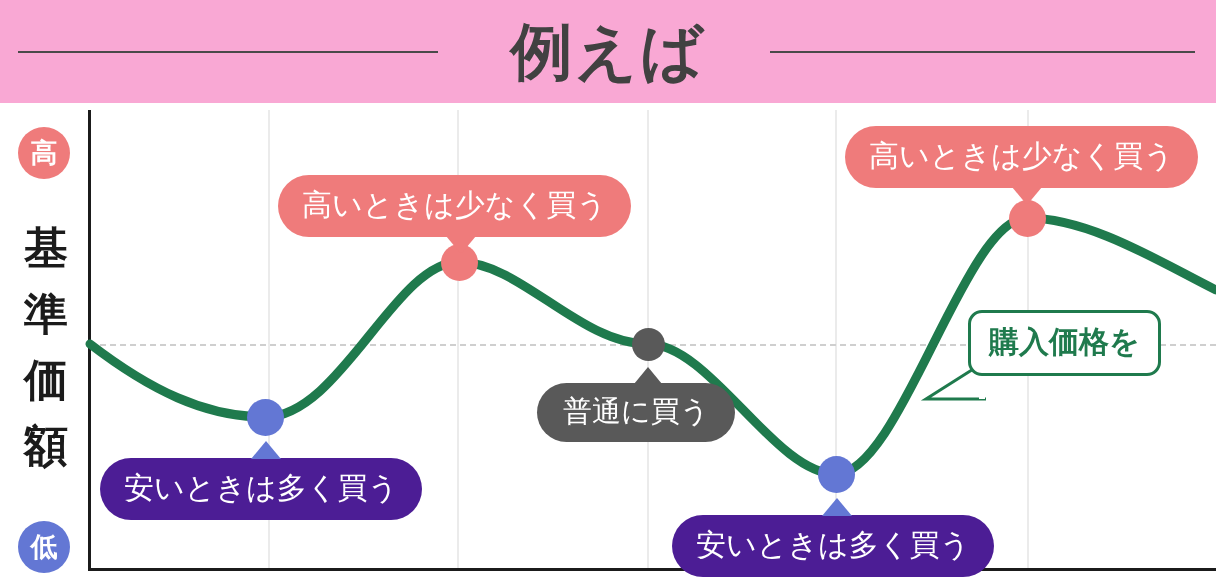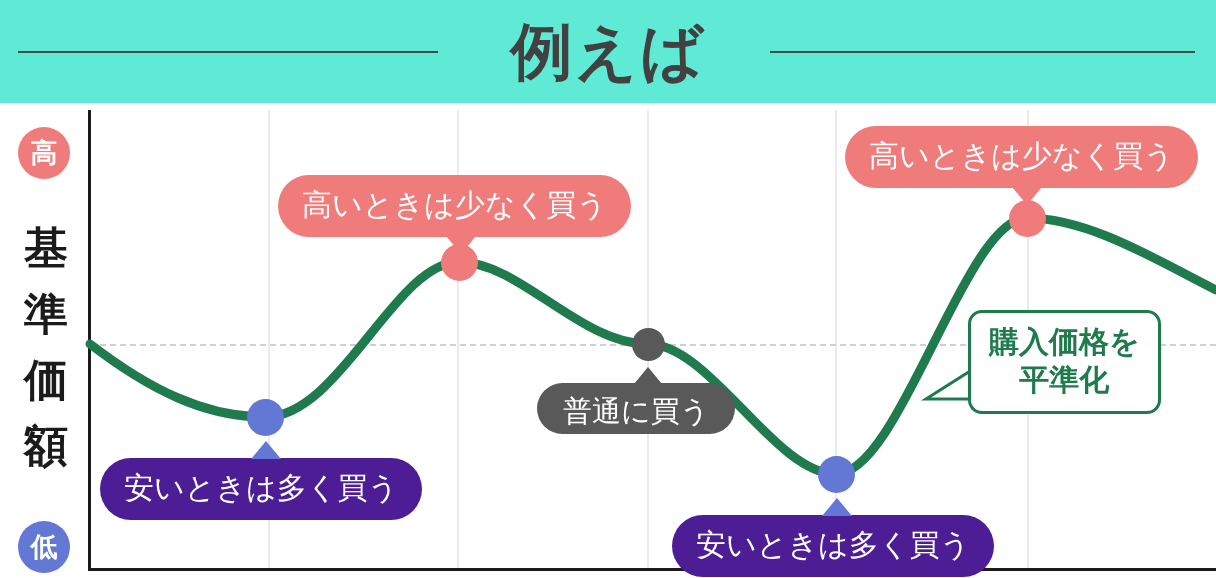--- a/index.html
+++ b/index.html
@@ -8,21 +8,21 @@
     background:#ffffff;
     font-family:"Liberation Sans","DejaVu Sans",sans-serif;
     overflow:hidden;
     position:relative;
   }
   #stage{position:relative;width:1216px;height:578px;background:#ffffff;}
 
   
   .header-band{
     position:absolute;left:0;top:0;width:1216px;height:103px;
-    background:#5eead4;
+    background:#f9a8d4;
   }
   .header-title{
     position:absolute;left:0;top:6px;width:1216px;
     text-align:center;
     font-size:62px;line-height:92px;font-weight:700;
     color:#414141;
     letter-spacing:2px;
     white-space:nowrap;
   }
   .header-rule{
@@ -81,21 +81,21 @@
     position:absolute;
     border-radius:34px;
     color:#ffffff;
     font-size:30px;font-weight:400;
     line-height:1;
     padding:15px 24px 17px 24px;
     white-space:nowrap;
   }
   .pill.red{background:#ef7b7b;}
   .pill.blue{background:#4c1d95;}
-  .pill.gray{background:#595959;font-size:29px;padding:14px 26px 8px 26px;}
+  .pill.gray{background:#595959;font-size:29px;padding:14px 26px 16px 26px;}
 
   .pill .tail{
     position:absolute;width:0;height:0;
   }
   .pill.tail-down .tail{
     bottom:-17px;
     border-left:15px solid transparent;
     border-right:15px solid transparent;
     border-top:18px solid #ef7b7b;
   }
@@ -199,16 +199,15 @@
     <span>高いときは少なく買う</span>
     <span class="tail" style="left:167px;"></span>
   </div>
 
   <svg class="green-tail" style="left:920px;top:355px;width:70px;height:50px;" viewBox="0 0 70 50">
     <polyline points="66,6 6,44 66,44" fill="#ffffff" stroke="#1f7a4d" stroke-width="3"></polyline>
     <line x1="62" y1="6" x2="62" y2="44" stroke="#ffffff" stroke-width="6"></line>
   </svg>
   <div class="green-box" style="left:968px;top:310px;">
     <span>購入価格を</span>
-    <span>平準化</span>
   </div>
 
 </div>
 
 </body></html>

